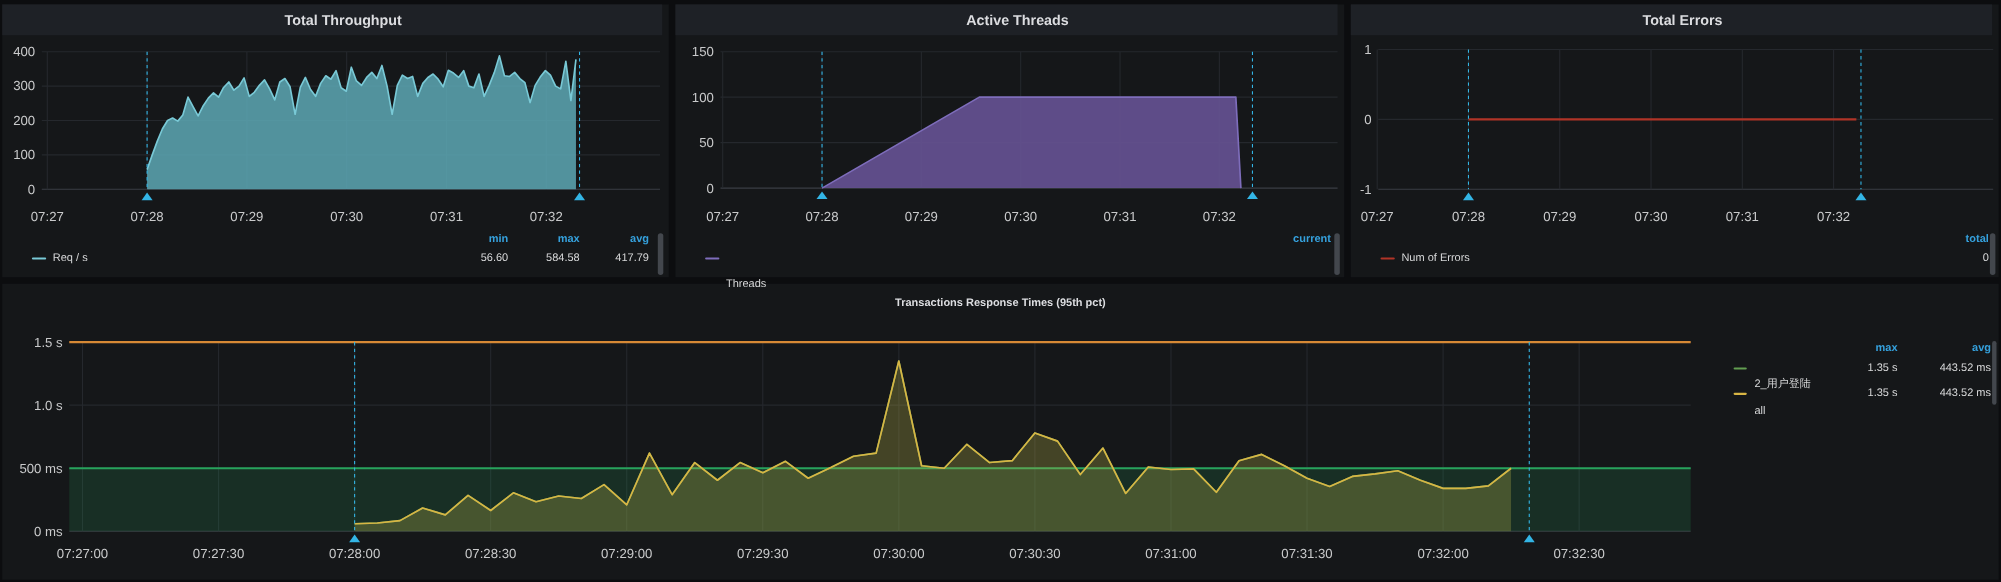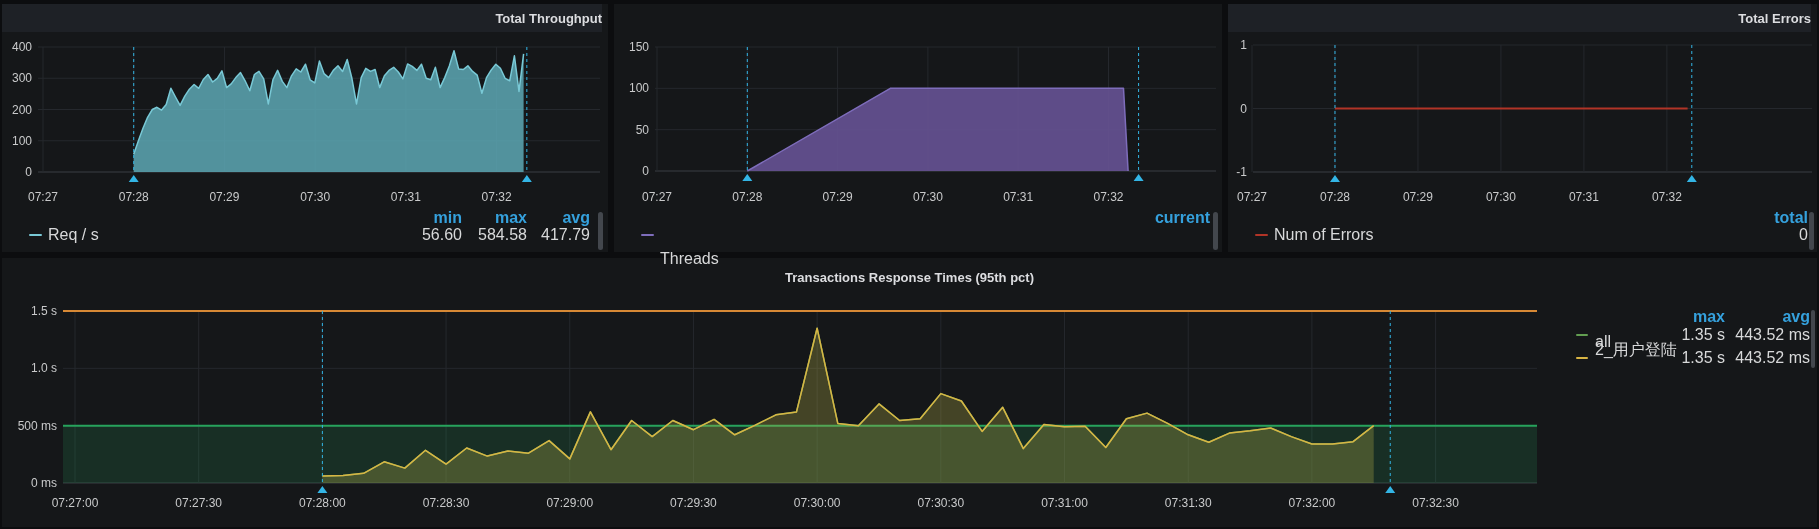--- a/index.html
+++ b/index.html
@@ -1,25 +1,25 @@
 <!DOCTYPE html>
 <html><head>
 <meta charset="utf-8">
 <style>
   html,body{margin:0;padding:0;background:#0c0d0f;overflow:hidden;}
   body{width:1819px;height:529px;position:relative;
        font-family:"Liberation Sans","DejaVu Sans",sans-serif;}
   .panel{position:absolute;background:#151719;box-sizing:border-box;}
   .panel-header{position:absolute;left:0;top:0;right:6px;height:28px;background:#1e2126;
-                display:flex;align-items:center;justify-content:flex-end;z-index:3;padding-left:20px;}
+                display:flex;align-items:center;justify-content:center;z-index:3;padding-left:20px;}
   .panel-title{font-size:13px;font-weight:700;color:#dcdde0;}
   .p4-title{position:absolute;left:0;right:0;top:12px;text-align:center;
-            font-size:13px;font-weight:700;color:#dcdde0;z-index:3;}
+            font-size:10px;font-weight:700;color:#dcdde0;z-index:3;}
   svg.chart{position:absolute;left:0;top:0;z-index:1;}
-  .cell{position:absolute;font-size:16px;color:#d8d9da;white-space:nowrap;line-height:16px;z-index:4;}
+  .cell{position:absolute;font-size:10px;color:#d8d9da;white-space:nowrap;line-height:16px;z-index:4;}
   .num{text-align:right;}
   .hdr{color:#35a1dd;font-weight:700;text-align:right;}
   .dash{position:absolute;width:13px;height:2px;border-radius:1px;z-index:4;}
   .scroll-thumb{position:absolute;width:5px;border-radius:3px;background:#43474d;z-index:5;}
 </style>
 </head>
 <body>
 
 <div class="panel" style="left:2px;top:4px;width:606px;height:248px;">
   <div class="panel-header">
@@ -60,20 +60,23 @@
   <span class="cell hdr" style="left:526px;top:206px;width:62px;">avg</span>
   <span class="dash" style="left:27px;top:230px;background:#79c9d6;"></span>
   <span class="cell" style="left:46px;top:223px;text-align:right;">Req / s</span>
   <span class="cell num" style="left:398px;top:223px;width:62px;">56.60</span>
   <span class="cell num" style="left:461px;top:223px;width:64px;">584.58</span>
   <span class="cell num" style="left:526px;top:223px;width:62px;">417.79</span>
   <span class="scroll-thumb" style="left:596px;top:208px;height:38px;"></span>
 </div>
 
 <div class="panel" style="left:614px;top:4px;width:608px;height:248px;">
+  <div class="panel-header">
+    <span class="panel-title">Active Threads</span>
+  </div>
   <svg class="chart" width="608" height="248">
       <line x1="41" y1="43" x2="602" y2="43" stroke="#25282d" stroke-width="1"></line>
       <text x="35" y="47" fill="#c9cacb" font-size="12" text-anchor="end">150</text>
       <line x1="41" y1="84.33333333333334" x2="602" y2="84.33333333333334" stroke="#25282d" stroke-width="1"></line>
       <text x="35" y="88.33333333333334" fill="#c9cacb" font-size="12" text-anchor="end">100</text>
       <line x1="41" y1="125.66666666666667" x2="602" y2="125.66666666666667" stroke="#25282d" stroke-width="1"></line>
       <text x="35" y="129.66666666666669" fill="#c9cacb" font-size="12" text-anchor="end">50</text>
       <line x1="41" y1="167" x2="602" y2="167" stroke="#3a3e44" stroke-width="1"></line>
       <text x="35" y="171" fill="#c9cacb" font-size="12" text-anchor="end">0</text>
       <line x1="43" y1="43" x2="43" y2="167" stroke="#25282d" stroke-width="1"></line>
@@ -187,17 +190,17 @@
     </svg>
   <span class="cell hdr" style="left:1643px;top:51px;width:80px;">max</span>
   <span class="cell hdr" style="left:1728px;top:51px;width:80px;">avg</span>
 
   <span class="dash" style="left:1574px;top:76px;width:12px;background:#629e51;"></span>
   <span class="cell" style="left:1593px;top:84px;width:118px;">2_用户登陆</span>
   <span class="cell num" style="left:1643px;top:69px;width:80px;">1.35 s</span>
   <span class="cell num" style="left:1728px;top:69px;width:80px;">443.52 ms</span>
 
   <span class="dash" style="left:1574px;top:99px;width:12px;background:#d8b544;"></span>
-  <span class="cell" style="left:1593px;top:76px;width:118px;">all</span>
+  <span class="cell" style="left:1593px;top:108px;width:118px;">all</span>
   <span class="cell num" style="left:1643px;top:92px;width:80px;">1.35 s</span>
   <span class="cell num" style="left:1728px;top:92px;width:80px;">443.52 ms</span>
   <span class="scroll-thumb" style="left:1809px;top:52px;height:58px;width:4px;"></span>
 </div>
 
 </body></html>

